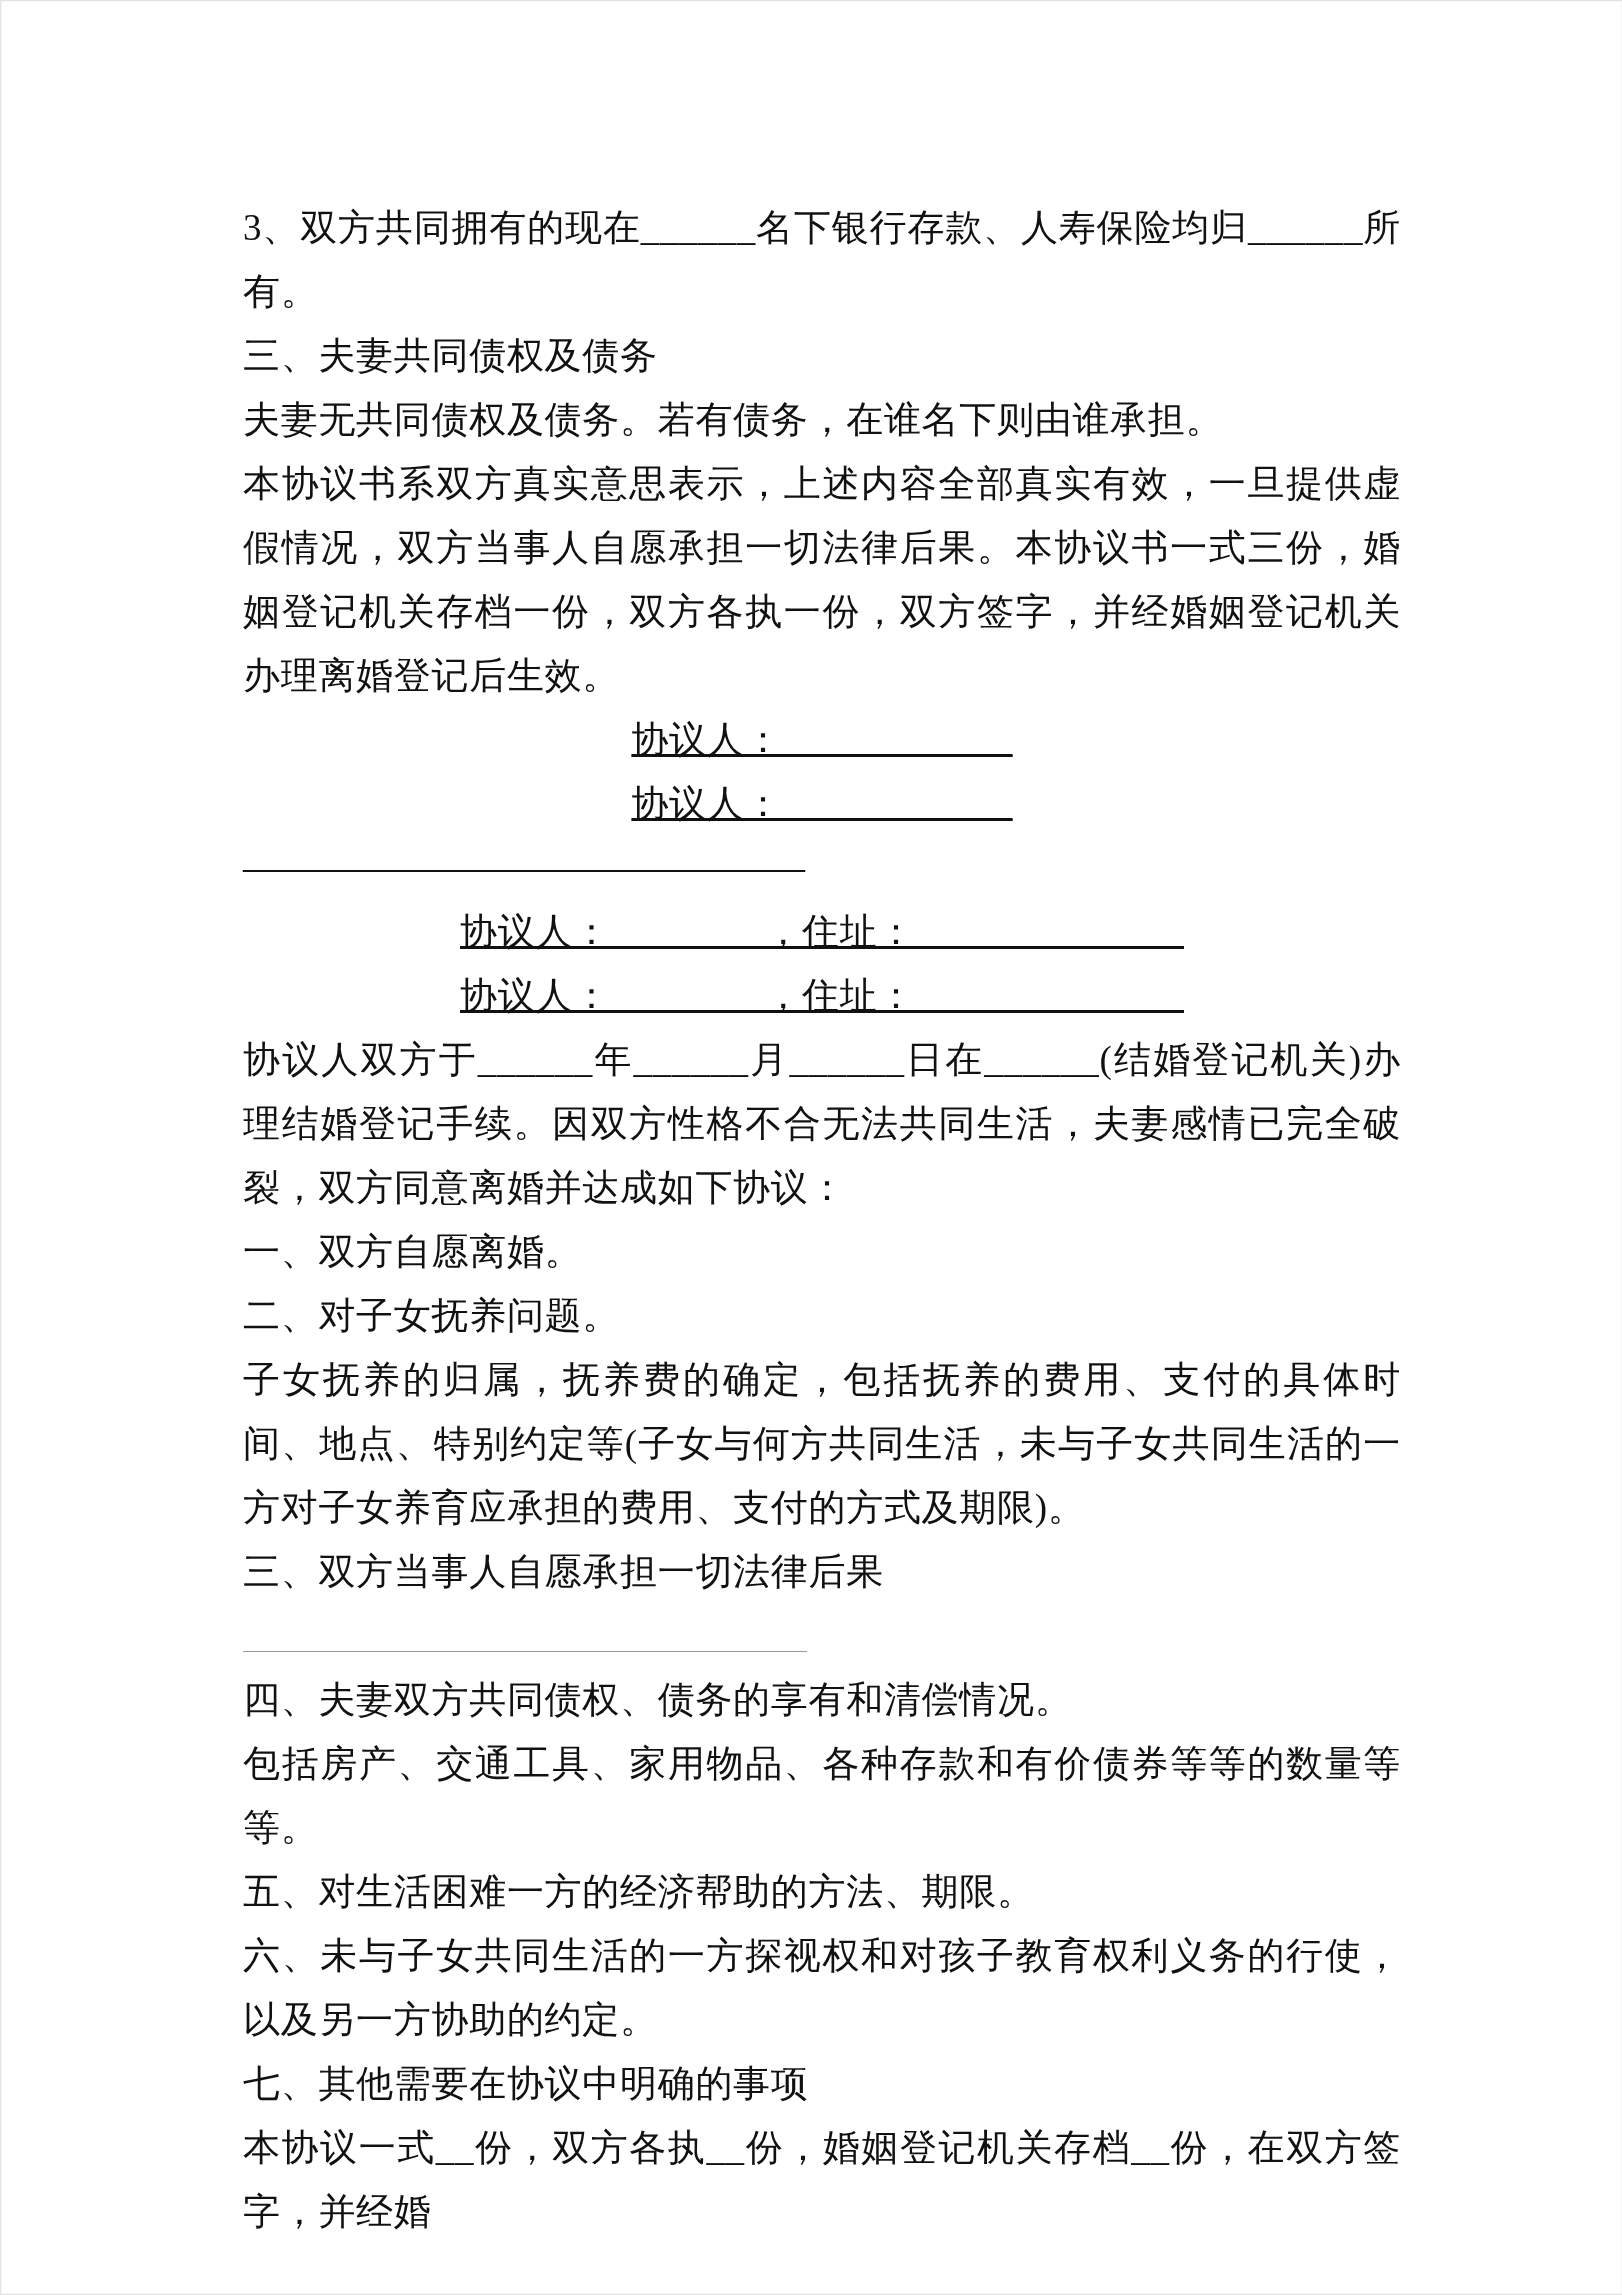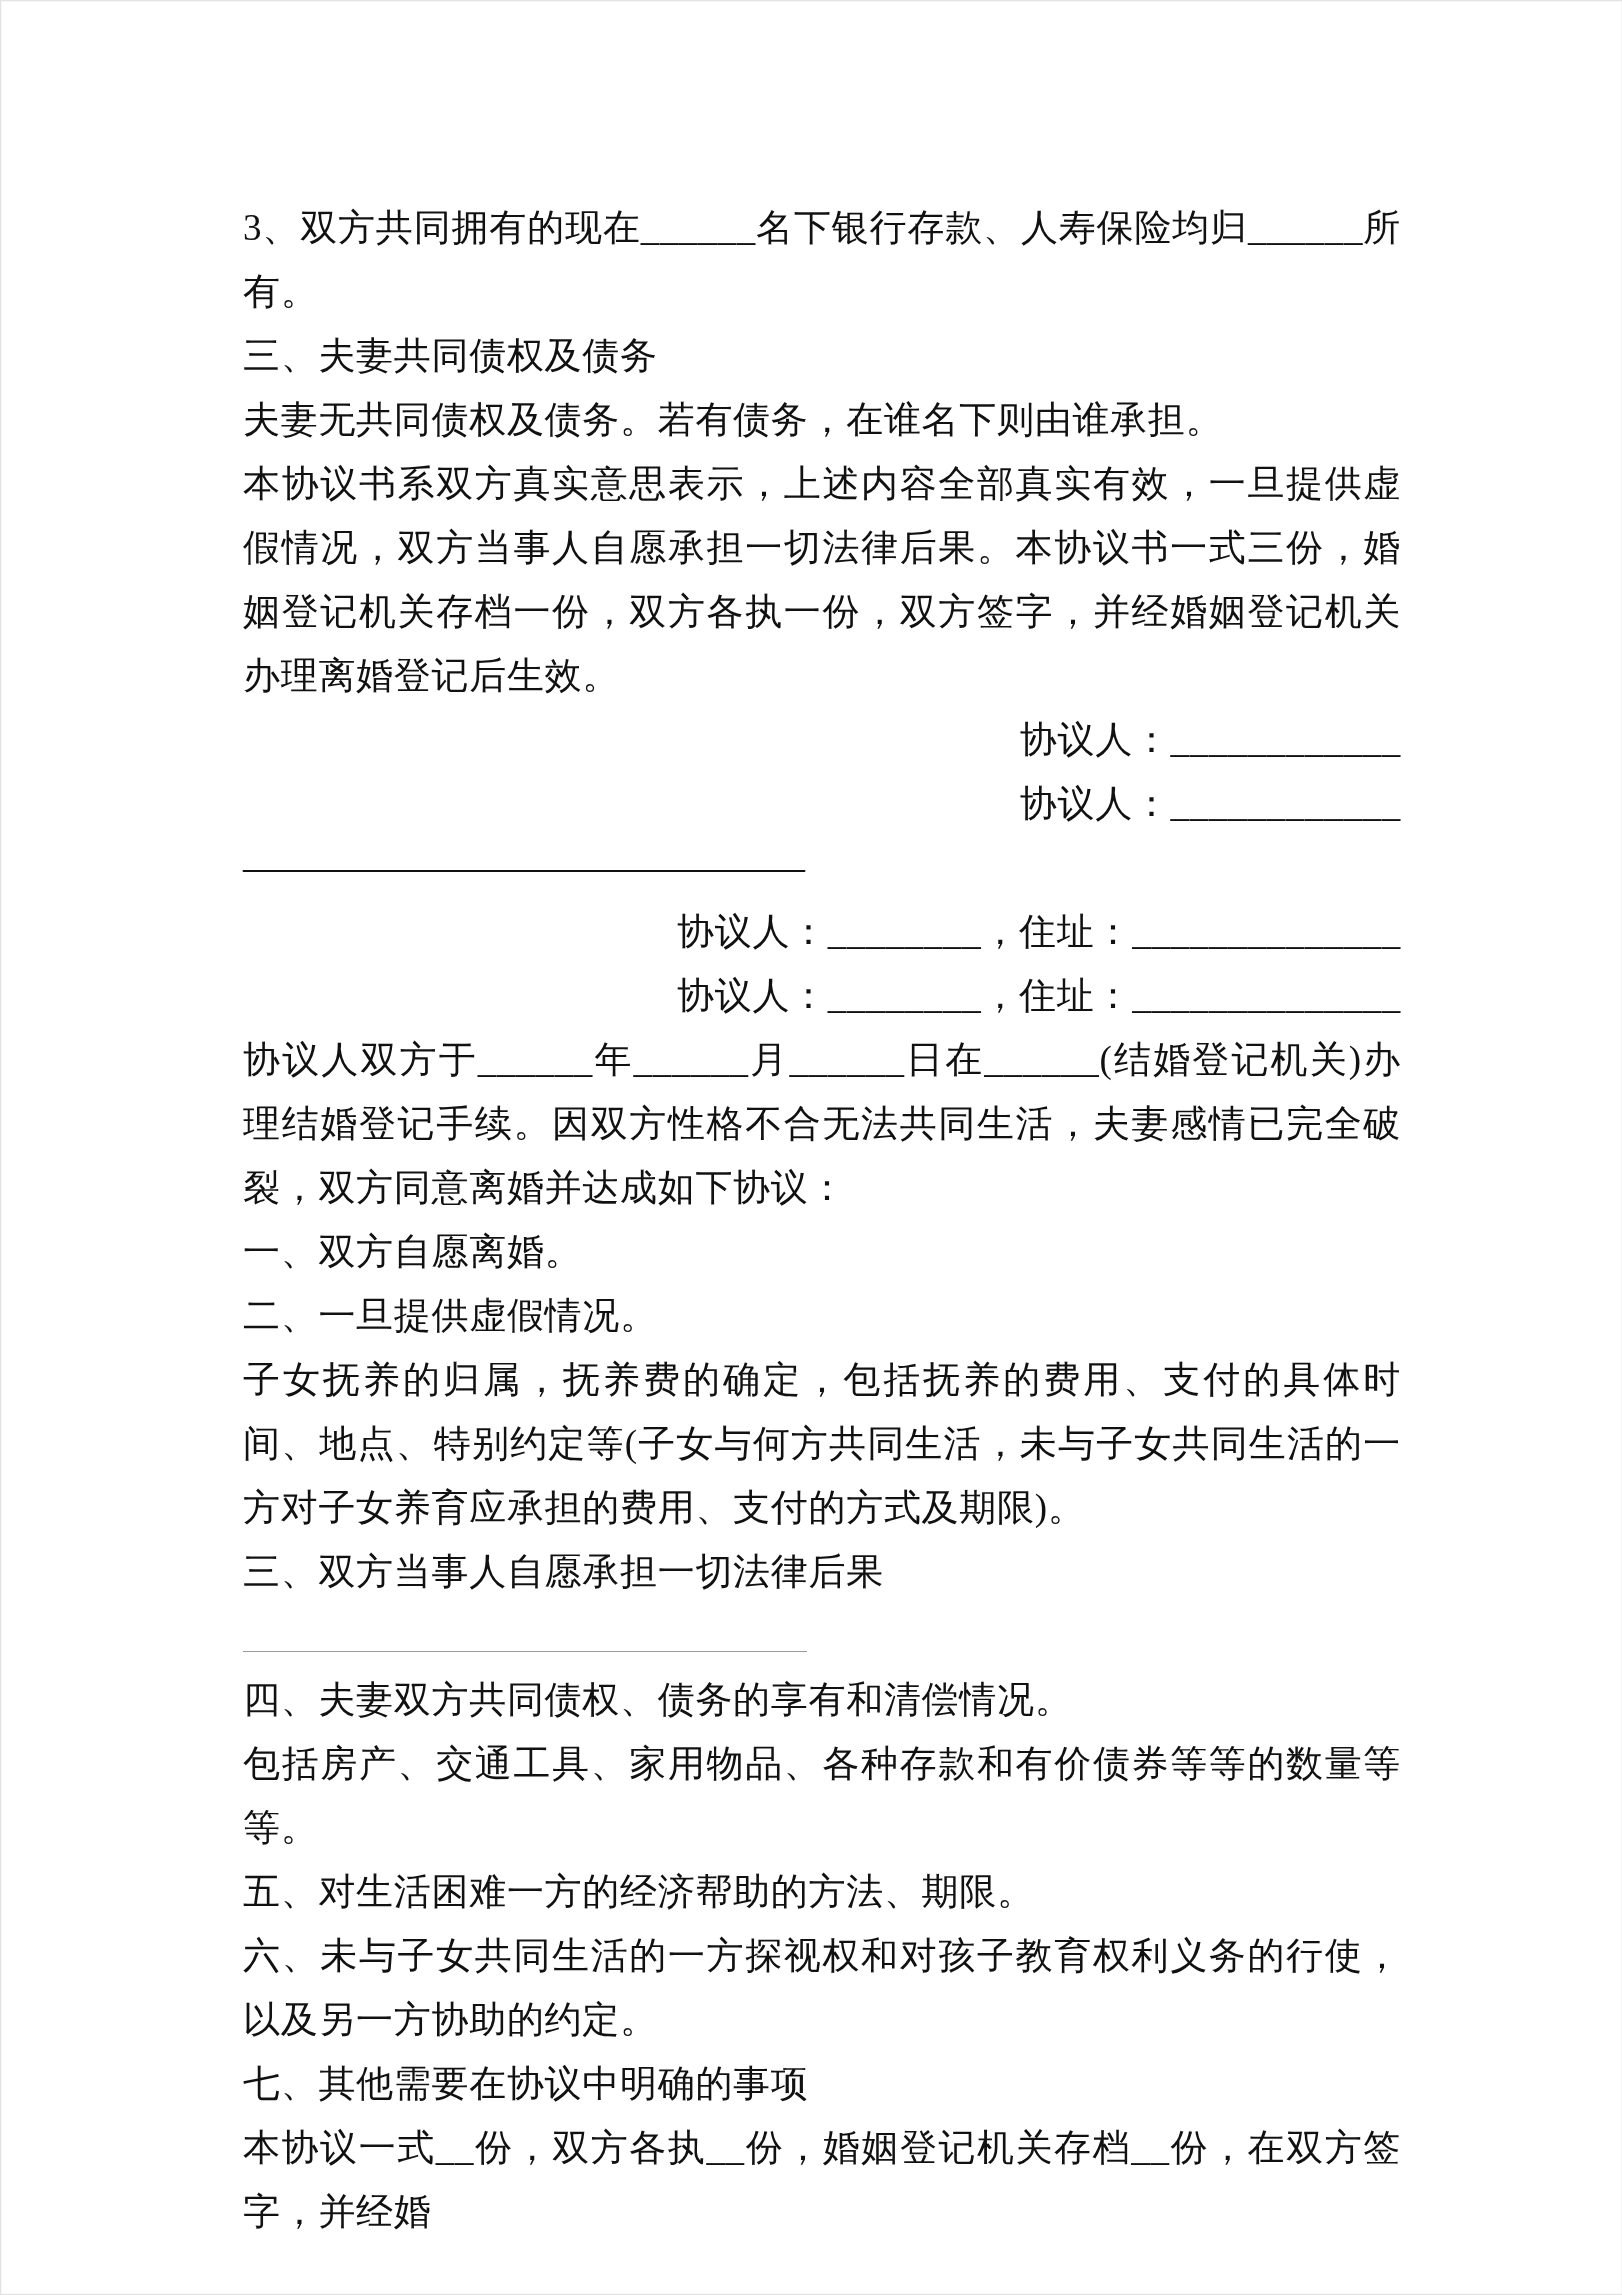--- a/index.html
+++ b/index.html
@@ -24,21 +24,22 @@
   }
   .doc p {
     margin: 0;
     font-size: 37px;
     line-height: 64px;
     text-align: justify;
     letter-spacing: 0.7px;
     word-break: break-all;
   }
   .doc p.no-justify {
-    text-align: right;
+    text-align: center;
+    text-decoration: underline;
   }
   .doc p.dash-sep {
     letter-spacing: -2px;
     text-align: left;
     white-space: nowrap;
   }
   .blank-row {
     height: 64px;
     line-height: 64px;
   }
@@ -59,21 +60,21 @@
     <p>三、夫妻共同债权及债务</p>
     <p>夫妻无共同债权及债务。若有债务，在谁名下则由谁承担。</p>
     <p>本协议书系双方真实意思表示，上述内容全部真实有效，一旦提供虚假情况，双方当事人自愿承担一切法律后果。本协议书一式三份，婚姻登记机关存档一份，双方各执一份，双方签字，并经婚姻登记机关办理离婚登记后生效。</p>
     <p class="no-justify">协议人：____________</p>
     <p class="no-justify">协议人：____________</p>
     <p class="dash-sep">————————————————</p>
     <p class="no-justify">协议人：________，住址：______________</p>
     <p class="no-justify">协议人：________，住址：______________</p>
     <p>协议人双方于______年______月______日在______(结婚登记机关)办理结婚登记手续。因双方性格不合无法共同生活，夫妻感情已完全破裂，双方同意离婚并达成如下协议：</p>
     <p>一、双方自愿离婚。</p>
-    <p>二、一旦提供虚假情况。</p>
+    <p>二、对子女抚养问题。</p>
     <p>子女抚养的归属，抚养费的确定，包括抚养的费用、支付的具体时间、地点、特别约定等(子女与何方共同生活，未与子女共同生活的一方对子女养育应承担的费用、支付的方式及期限)。</p>
     <p>三、双方当事人自愿承担一切法律后果</p>
     <div class="blank-row"><span class="blank-line"></span></div>
     <p>四、夫妻双方共同债权、债务的享有和清偿情况。</p>
     <p>包括房产、交通工具、家用物品、各种存款和有价债券等等的数量等等。</p>
     <p>五、对生活困难一方的经济帮助的方法、期限。</p>
     <p>六、未与子女共同生活的一方探视权和对孩子教育权利义务的行使，以及另一方协助的约定。</p>
     <p>七、其他需要在协议中明确的事项</p>
     <p>本协议一式__份，双方各执__份，婚姻登记机关存档__份，在双方签字，并经婚</p>
 

